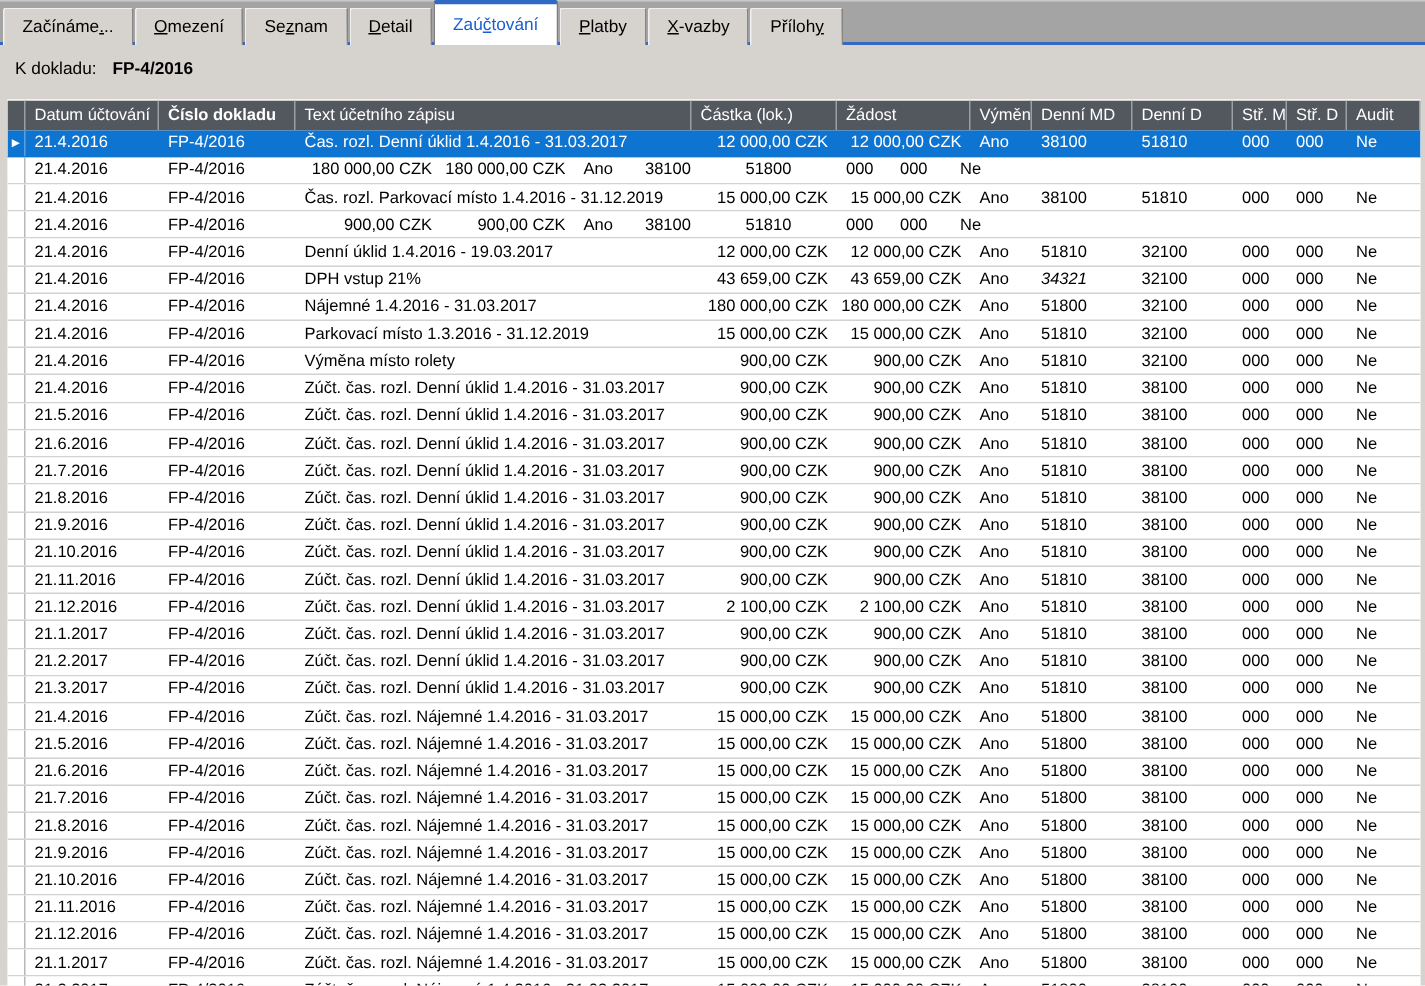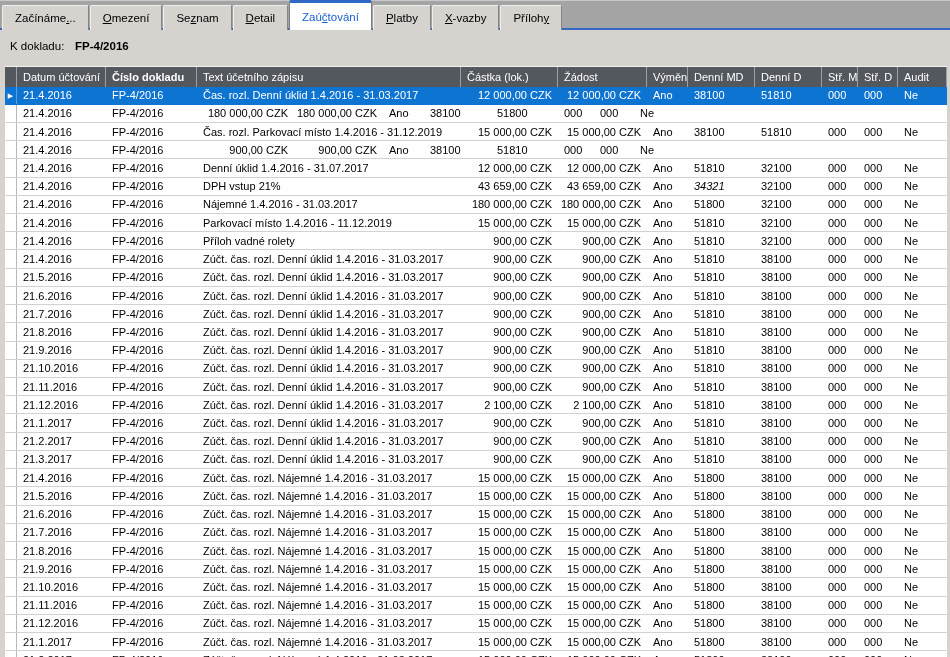--- a/index.html
+++ b/index.html
@@ -188,21 +188,21 @@
         <div class="cell" style="width: 67px;">38100</div>
         <div class="cell" style="width: 67px;">51810</div>
         <div class="cell" style="width: 36px;">000</div>
         <div class="cell" style="width: 40px;">000</div>
         <div class="cell" style="width: 49px;">Ne</div>
       </div>
       <div class="row">
         <div class="gutter"></div>
         <div class="cell" style="width: 89px;">21.4.2016</div>
         <div class="cell" style="width: 91px;">FP-4/2016</div>
-        <div class="cell" style="width: 264px;">Denní úklid 1.4.2016 - 31.07.2017</div>
+        <div class="cell" style="width: 264px;">Denní úklid 1.4.2016 - 19.03.2017</div>
         <div class="cell num" style="width: 97px;">12 000,00 CZK</div>
         <div class="cell num" style="width: 89px;">12 000,00 CZK</div>
         <div class="cell" style="width: 41px;">Ano</div>
         <div class="cell" style="width: 67px;">51810</div>
         <div class="cell" style="width: 67px;">32100</div>
         <div class="cell" style="width: 36px;">000</div>
         <div class="cell" style="width: 40px;">000</div>
         <div class="cell" style="width: 49px;">Ne</div>
       </div>
       <div class="row">
@@ -230,35 +230,35 @@
         <div class="cell" style="width: 67px;">51800</div>
         <div class="cell" style="width: 67px;">32100</div>
         <div class="cell" style="width: 36px;">000</div>
         <div class="cell" style="width: 40px;">000</div>
         <div class="cell" style="width: 49px;">Ne</div>
       </div>
       <div class="row">
         <div class="gutter"></div>
         <div class="cell" style="width: 89px;">21.4.2016</div>
         <div class="cell" style="width: 91px;">FP-4/2016</div>
-        <div class="cell" style="width: 264px;">Parkovací místo 1.4.2016 - 11.12.2019</div>
+        <div class="cell" style="width: 264px;">Parkovací místo 1.3.2016 - 31.12.2019</div>
         <div class="cell num" style="width: 97px;">15 000,00 CZK</div>
         <div class="cell num" style="width: 89px;">15 000,00 CZK</div>
         <div class="cell" style="width: 41px;">Ano</div>
         <div class="cell" style="width: 67px;">51810</div>
         <div class="cell" style="width: 67px;">32100</div>
         <div class="cell" style="width: 36px;">000</div>
         <div class="cell" style="width: 40px;">000</div>
         <div class="cell" style="width: 49px;">Ne</div>
       </div>
       <div class="row">
         <div class="gutter"></div>
         <div class="cell" style="width: 89px;">21.4.2016</div>
         <div class="cell" style="width: 91px;">FP-4/2016</div>
-        <div class="cell" style="width: 264px;">Příloh vadné rolety</div>
+        <div class="cell" style="width: 264px;">Výměna místo rolety</div>
         <div class="cell num" style="width: 97px;">900,00 CZK</div>
         <div class="cell num" style="width: 89px;">900,00 CZK</div>
         <div class="cell" style="width: 41px;">Ano</div>
         <div class="cell" style="width: 67px;">51810</div>
         <div class="cell" style="width: 67px;">32100</div>
         <div class="cell" style="width: 36px;">000</div>
         <div class="cell" style="width: 40px;">000</div>
         <div class="cell" style="width: 49px;">Ne</div>
       </div>
       <div class="row">

